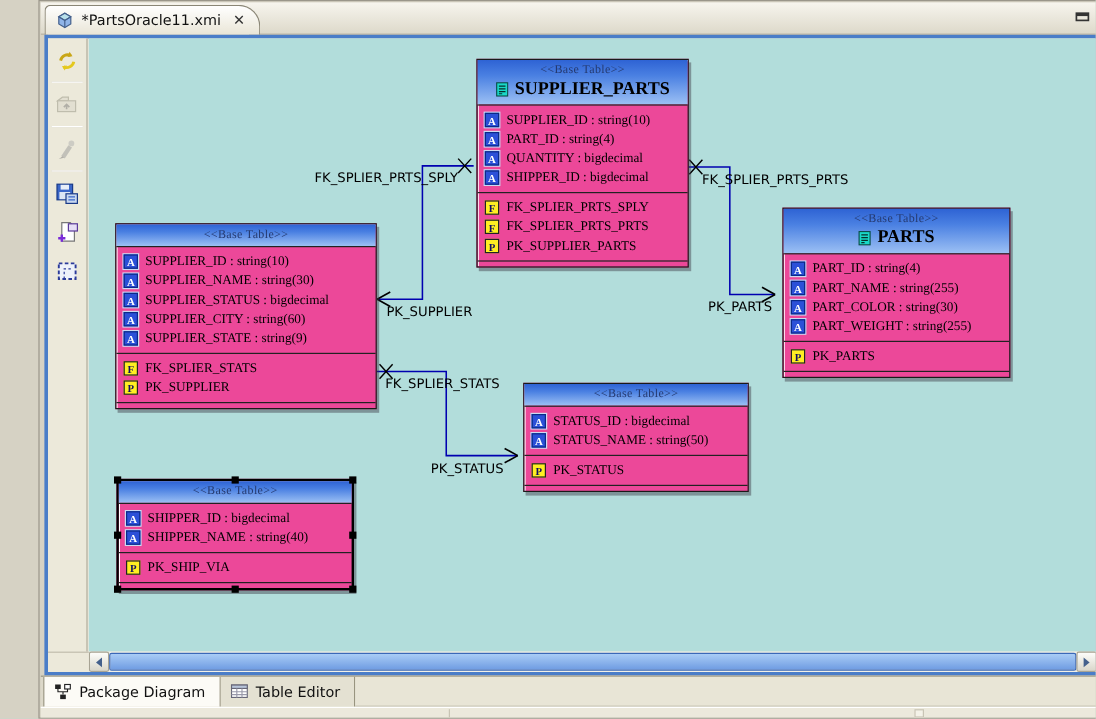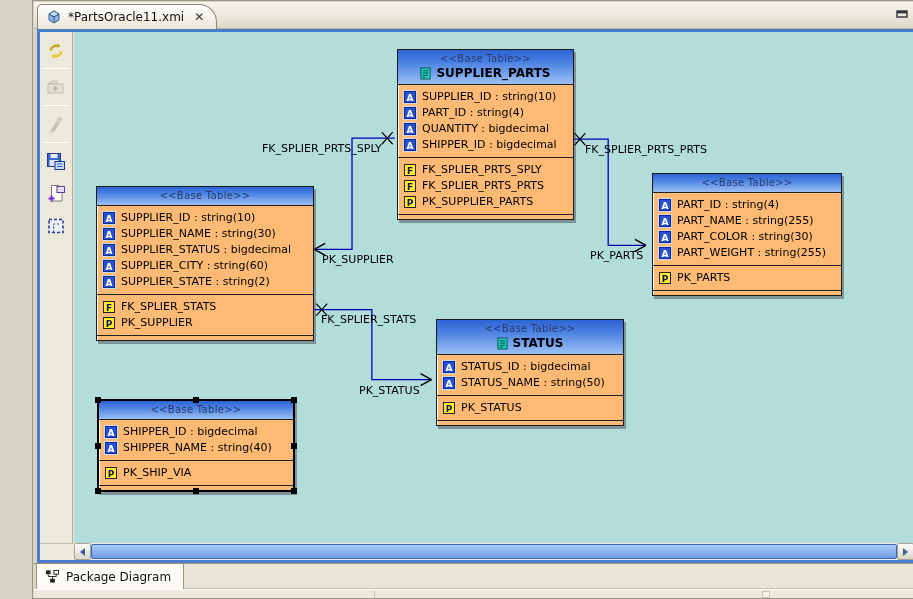--- a/index.html
+++ b/index.html
@@ -49,28 +49,28 @@
   .tri.left  { border-top:4px solid transparent; border-bottom:4px solid transparent; border-right:5px solid #44608c; }
   .tri.right { border-top:4px solid transparent; border-bottom:4px solid transparent; border-left:5px solid #44608c; }
   .vthumb { position:absolute; left:1px; right:1px; top:17px; bottom:17px;
             background:linear-gradient(90deg,#a9ccf6,#6f9ce2); border:1px solid #3a68b8; border-radius:2px; }
   .hthumb { position:absolute; top:1px; bottom:1px; left:17px; right:17px;
             background:linear-gradient(180deg,#a9ccf6,#6f9ce2); border:1px solid #3a68b8; border-radius:2px; }
   .corner { position:absolute; right:0; bottom:0; width:17px; height:17px; background:#ece9da; }
   .corner-l { position:absolute; left:0; bottom:0; width:34px; height:17px; background:#ece9da; border-top:1px solid #c0bcac; }
 
   
-  .dtable { position:absolute; background:#fdba74; border:1px solid #1a1a1a;
+  .dtable { position:absolute; background:#ec4899; border:1px solid #1a1a1a;
             box-shadow: inset 1px 1px 0 #ffffff, 2px 3px 0 rgba(60,60,70,.45);
-            font-size:11px; color:#000; }
+            font-size:11px; color:#000;font-family:Liberation Serif, serif; }
   .dtable.selected { border:2px solid #000; }
   .thead { background:linear-gradient(#2e63d4 0%, #4a80e2 35%, #9cc0f4 100%);
            text-align:center; padding:3px 6px 4px 6px; border-bottom:1px solid #222; }
   .stereotype { font-size:10px; color:#253a70; letter-spacing:.3px; }
-  .tname { font-size:12px; font-weight:bold; color:#000; display:flex;
+  .tname { font-size:15px; font-weight:bold; color:#000; display:flex;
            align-items:center; justify-content:center; gap:5px; margin-top:2px; }
   .tcols, .tkeys { padding:4px 4px; }
   .tkeys { border-top:1px solid #222; }
   .tfoot { border-top:1px solid #222; height:5px; }
   .trow { display:flex; align-items:center; gap:6px; padding:1px 2px; line-height:14px; white-space:nowrap; }
   .badge { flex:0 0 auto; width:12px; height:12px; font-size:9px; font-weight:bold; line-height:12px;
            text-align:center; border:1px solid #222; }
   .badge.a { background:#2b50d8; color:#fff; border-color:#0a2a88; box-shadow:0 0 0 1px #cdd9f2; }
   .badge.k { background:#ffee22; color:#101060; }
   .handle { position:absolute; width:6px; height:6px; background:#000; }
@@ -278,75 +278,75 @@
               <div class="trow">
                 <span class="badge a">A</span>
                 <span>SUPPLIER_STATUS : bigdecimal</span>
               </div>
               <div class="trow">
                 <span class="badge a">A</span>
                 <span>SUPPLIER_CITY : string(60)</span>
               </div>
               <div class="trow">
                 <span class="badge a">A</span>
-                <span>SUPPLIER_STATE : string(2)</span>
+                <span>SUPPLIER_STATE : string(9)</span>
               </div>
             </div>
             <div class="tkeys">
               <div class="trow">
                 <span class="badge k">F</span>
                 <span>FK_SPLIER_STATS</span>
               </div>
               <div class="trow">
                 <span class="badge k">P</span>
                 <span>PK_SUPPLIER</span>
               </div>
             </div>
             <div class="tfoot"></div>
           </div>
         <div class="dtable" id="t2">
-            <div class="thead">
-              <div class="stereotype">&lt;&lt;Base Table&gt;&gt;</div>
-            </div>
-            <div class="tcols">
-              <div class="trow">
-                <span class="badge a">A</span>
-                <span>PART_ID : string(4)</span>
-              </div>
-              <div class="trow">
-                <span class="badge a">A</span>
-                <span>PART_NAME : string(255)</span>
-              </div>
-              <div class="trow">
-                <span class="badge a">A</span>
-                <span>PART_COLOR : string(30)</span>
-              </div>
-              <div class="trow">
-                <span class="badge a">A</span>
-                <span>PART_WEIGHT : string(255)</span>
-              </div>
-            </div>
-            <div class="tkeys">
-              <div class="trow">
-                <span class="badge k">P</span>
-                <span>PK_PARTS</span>
-              </div>
-            </div>
-            <div class="tfoot"></div>
-          </div>
-        <div class="dtable" id="t3">
             <div class="thead">
               <div class="stereotype">&lt;&lt;Base Table&gt;&gt;</div>
               <div class="tname">
                 <svg width="11" height="13" viewBox="0 0 12 14">
                   <rect x="1" y="1" width="10" height="12" fill="#19d8c8" stroke="#0a4a44"></rect>
                   <path d="M3 4h6M3 6.5h6M3 9h6M3 11h3" stroke="#06302c"></path>
                 </svg>
-                <span>STATUS</span>
-              </div>
+                <span>PARTS</span>
+              </div>
+            </div>
+            <div class="tcols">
+              <div class="trow">
+                <span class="badge a">A</span>
+                <span>PART_ID : string(4)</span>
+              </div>
+              <div class="trow">
+                <span class="badge a">A</span>
+                <span>PART_NAME : string(255)</span>
+              </div>
+              <div class="trow">
+                <span class="badge a">A</span>
+                <span>PART_COLOR : string(30)</span>
+              </div>
+              <div class="trow">
+                <span class="badge a">A</span>
+                <span>PART_WEIGHT : string(255)</span>
+              </div>
+            </div>
+            <div class="tkeys">
+              <div class="trow">
+                <span class="badge k">P</span>
+                <span>PK_PARTS</span>
+              </div>
+            </div>
+            <div class="tfoot"></div>
+          </div>
+        <div class="dtable" id="t3">
+            <div class="thead">
+              <div class="stereotype">&lt;&lt;Base Table&gt;&gt;</div>
             </div>
             <div class="tcols">
               <div class="trow">
                 <span class="badge a">A</span>
                 <span>STATUS_ID : bigdecimal</span>
               </div>
               <div class="trow">
                 <span class="badge a">A</span>
                 <span>STATUS_NAME : string(50)</span>
               </div>
@@ -417,20 +417,28 @@
   <div class="bottom-tabs">
     <div class="btab active">
       <svg width="15" height="15" viewBox="0 0 16 16">
         <rect x="1" y="1.5" width="5" height="4" fill="#222"></rect>
         <rect x="9.5" y="1.5" width="5" height="4" fill="#fff" stroke="#222"></rect>
         <rect x="5.5" y="10.5" width="5" height="4" fill="#222"></rect>
         <path d="M3.5 5.5v2.5h8.5V5.5M8 8v2.5" fill="none" stroke="#222"></path>
       </svg>
       <span>Package Diagram</span>
     </div>
+    <div class="btab inactive">
+      <svg width="15" height="15" viewBox="0 0 16 16">
+        <rect x="1" y="2" width="14" height="11" fill="#fff" stroke="#667"></rect>
+        <rect x="1" y="2" width="14" height="3" fill="#b8c4da" stroke="#667"></rect>
+        <path d="M1 8h14M1 10.5h14M5.7 5v8M10.3 5v8" stroke="#99a"></path>
+      </svg>
+      <span>Table Editor</span>
+    </div>
     <div class="btab-fill"></div>
   </div>
 
   <div class="statusbar">
     <div class="div1"></div>
       <div class="div2"></div>
   </div>
 </div>
 
 </body></html>

